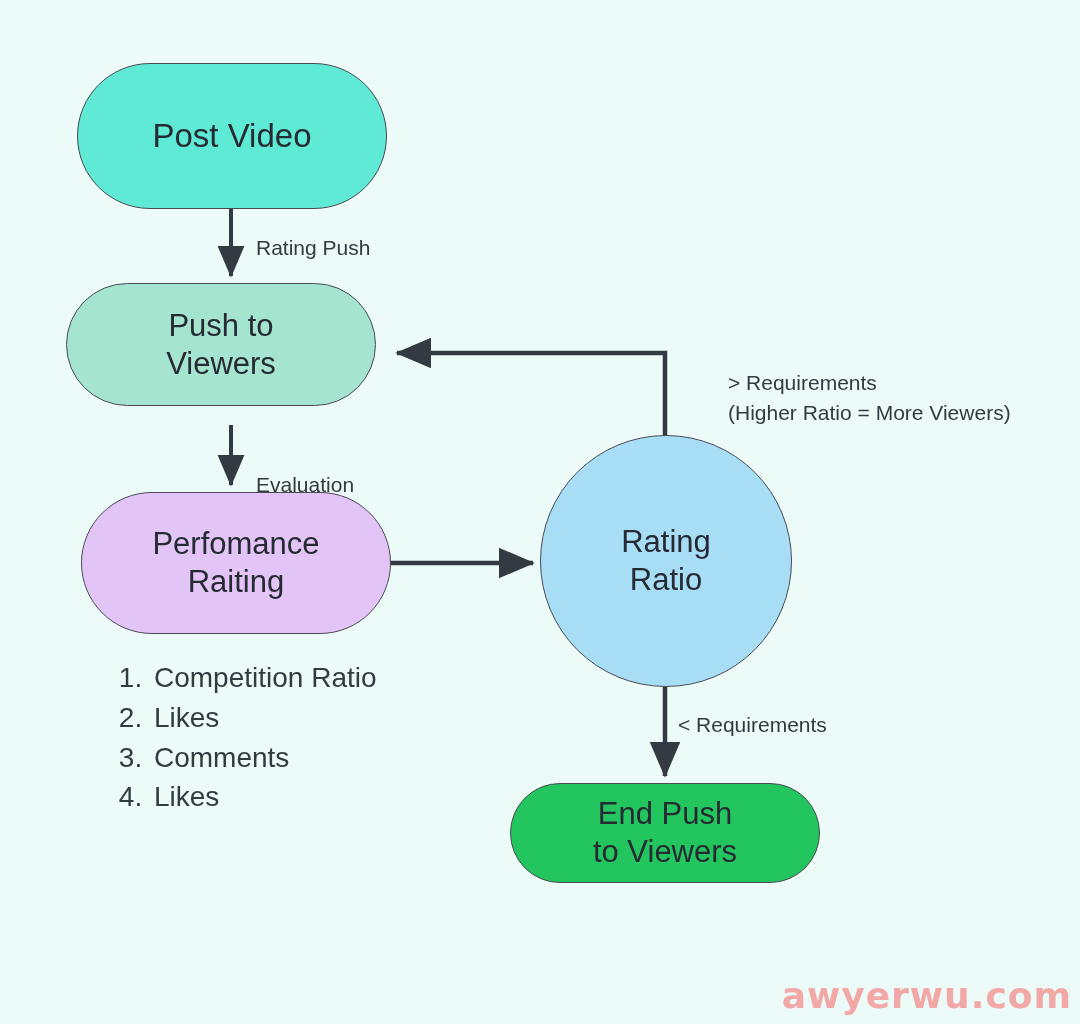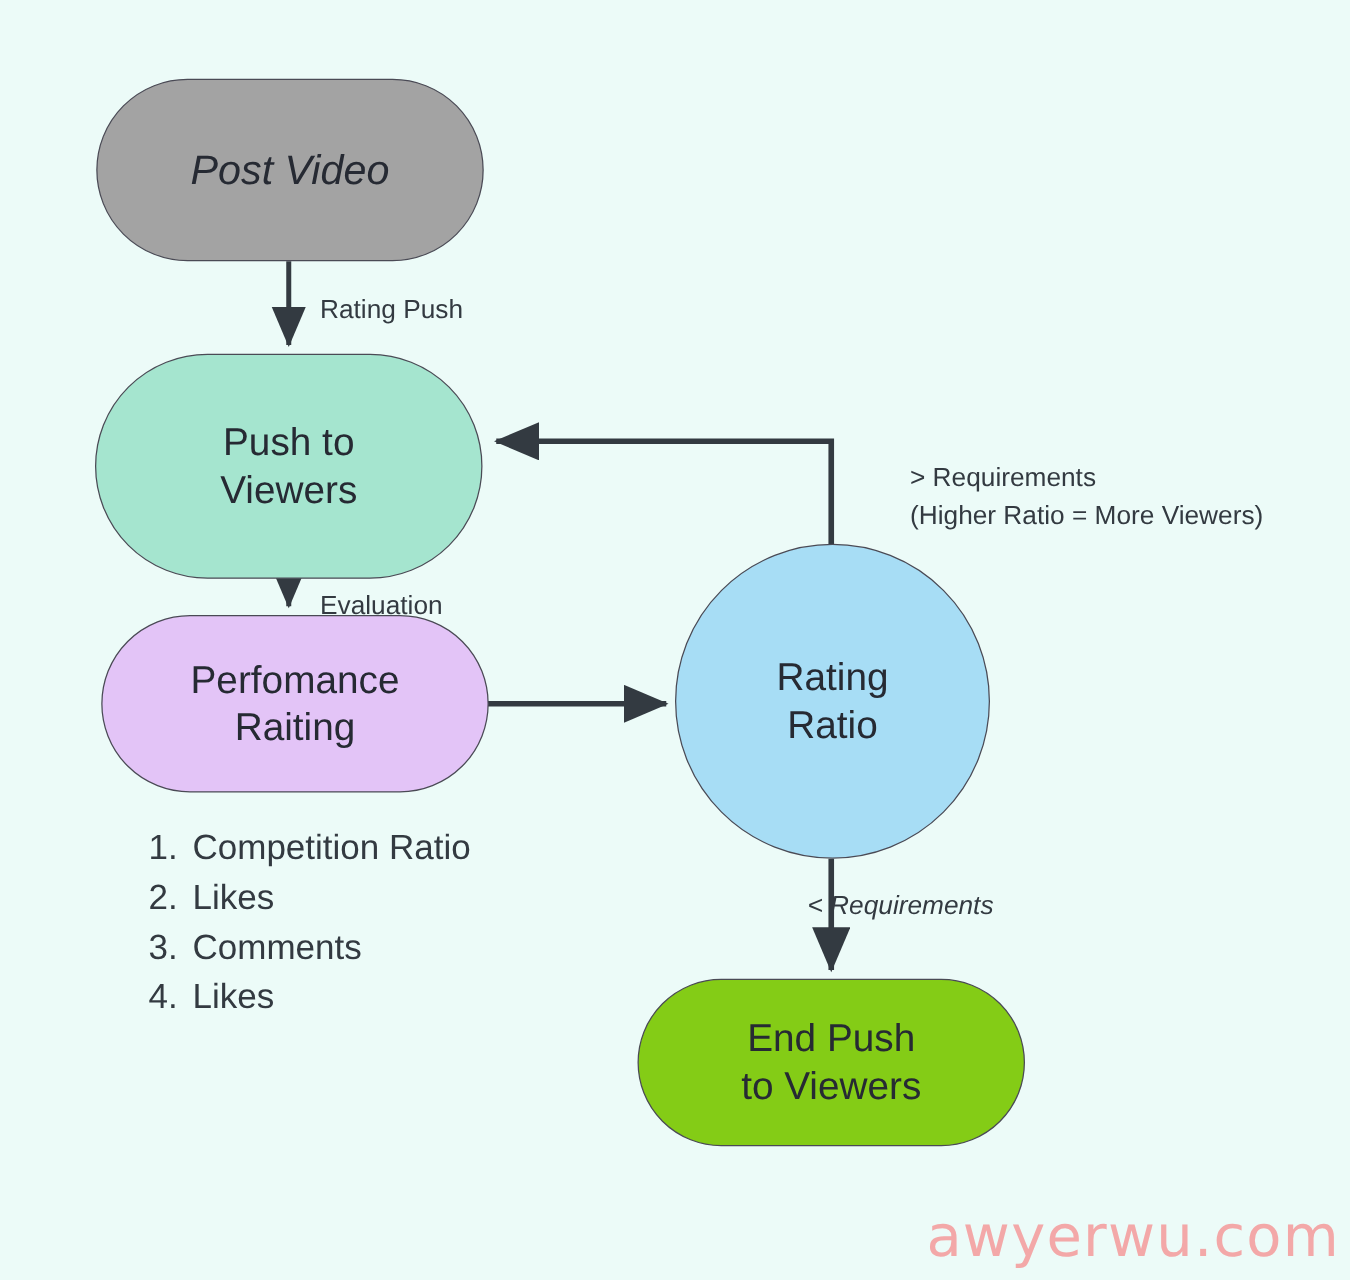--- a/index.html
+++ b/index.html
@@ -36,75 +36,74 @@
     z-index: 2;
   }
   .node-stadium {
     border-radius: 999px;
   }
   .node-circle {
     border-radius: 50%;
   }
   #node-post-video {
     left: 77px; top: 63px; width: 310px; height: 146px;
-    background: #a3a3a3;
+    background: #5eead4;
     font-size: 33px;
-    font-style: italic;
   }
   #node-push-to-viewers {
-    left: 76px; top: 283px; width: 310px; height: 180px;
+    left: 66px; top: 283px; width: 310px; height: 123px;
     background: #a5e5cf;
     font-size: 31px;
   }
   #node-performance-rating {
     left: 81px; top: 492px; width: 310px; height: 142px;
     background: #e3c4f7;
     font-size: 31px;
   }
   #node-rating-ratio {
     left: 540px; top: 435px; width: 252px; height: 252px;
     background: #a7ddf5;
     font-size: 31px;
   }
   #node-end-push {
-    left: 510px; top: 783px; width: 310px; height: 134px;
-    background: #84cc16;
+    left: 510px; top: 783px; width: 310px; height: 100px;
+    background: #22c55e;
     font-size: 31px;
   }
   .edge-label {
     position: absolute;
     color: #333a41;
     font-size: 21px;
     line-height: 1.45;
     white-space: pre-line;
     z-index: 3;
   }
   #label-initial-push { left: 256px; top: 233px; }
   #label-evaluation { left: 256px; top: 470px; }
   #label-gt-requirements { left: 680px; top: 368px; margin-left: 48px; }
-  #label-lt-requirements { left: 646px; top: 710px; font-style: italic; }
+  #label-lt-requirements { left: 678px; top: 710px; }
   #metrics-list {
     position: absolute;
     left: 122px;
     top: 658px;
     margin: 0;
     padding: 0 0 0 28px;
     color: #333a41;
     font-size: 28px;
     line-height: 1.42;
     z-index: 3;
   }
   #metrics-list li { padding-left: 4px; }
   #watermark {
     position: absolute;
     right: 8px;
     bottom: 8px;
     font-family: "DejaVu Sans", sans-serif;
-    font-size: 46px;
-    font-weight: 400;
+    font-size: 36px;
+    font-weight: 700;
     letter-spacing: 1px;
     color: #f3a8a8;
     z-index: 4;
     user-select: none;
   }
 </style>
 </head>
 <body>
 
 <div id="canvas">

